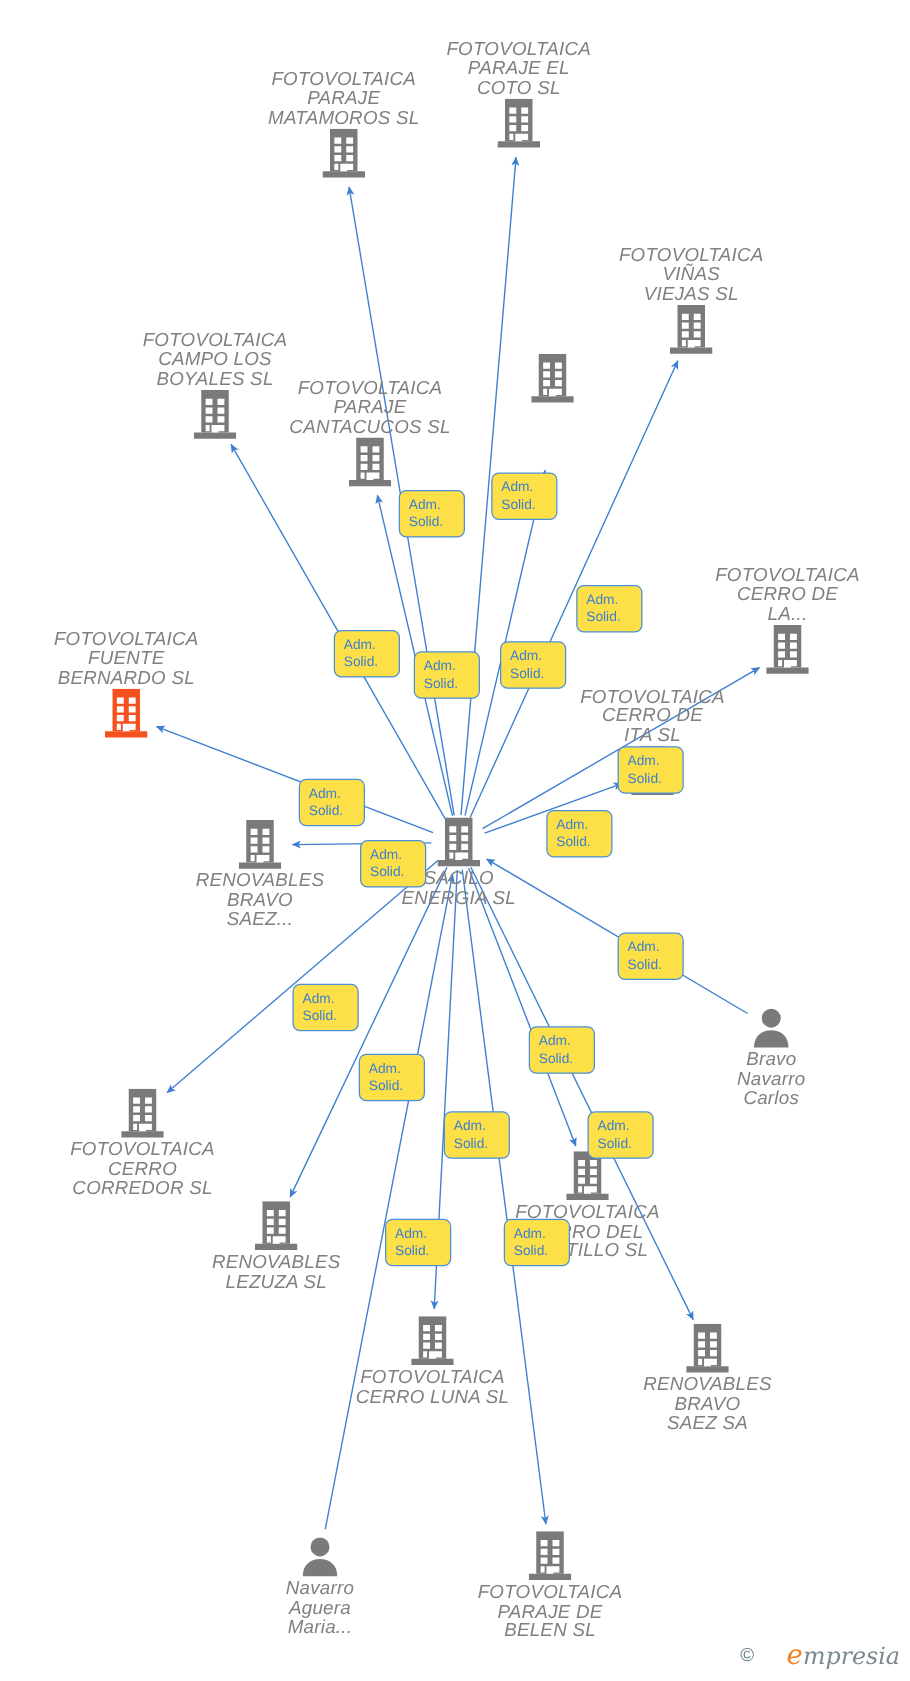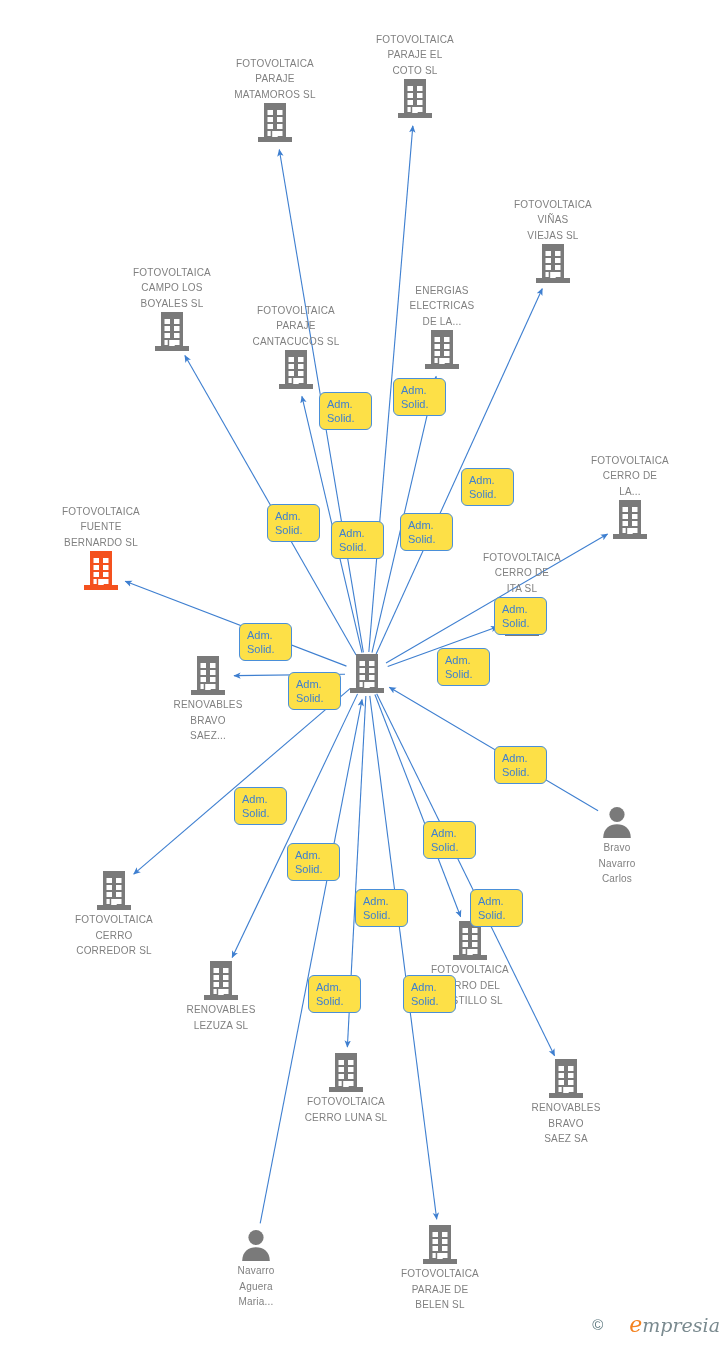--- a/index.html
+++ b/index.html
@@ -30,25 +30,26 @@
     margin-left: -70px;
     text-align: center;
     z-index: 5;
   }
   .node .icon-wrap {
     display: block;
     line-height: 0;
   }
   .node .label {
     display: block;
-    font-size: 10px;
+    font-size: 15px;
     line-height: 15.5px;
     color: #808080;
     letter-spacing: 0.2px;
     white-space: pre-line;
+    font-style: italic;
   }
   .node.label-above .label { margin-bottom: 1px; }
   .node.label-below .label { margin-top: 1px; }
 
   .edge-label {
     position: absolute;
     z-index: 8;
     background: #fde047;
     border: 1px solid #4a8fd8;
     border-radius: 6px;
@@ -216,23 +217,20 @@
               <rect x="19" y="14" width="5.5" height="5"></rect>
               <rect x="9.5" y="21" width="5.5" height="5"></rect>
               <rect x="19" y="21" width="5.5" height="5"></rect>
               <rect x="14.2" y="28" width="5.5" height="6"></rect>
               <rect x="19" y="28" width="5.5" height="5"></rect>
               <rect x="9.5" y="28" width="3.2" height="5"></rect>
             </g>
           </svg></span>
       </div>
       <div class="node label-above" style="left: 442px; top: 282.5px;">
-        <span class="label">ENERGIAS
-ELECTRICAS
-DE LA...</span>
         <span class="icon-wrap"><svg width="34" height="40" viewBox="0 0 34 40" xmlns="http://www.w3.org/2000/svg" fill="#7a7a7a">
             <path d="M6 0 h22 v34 h-22 z M6 0 h22 v4 h-22 z"></path>
             <rect x="0" y="34" width="34" height="5"></rect>
             <g fill="#ffffff">
               <rect x="9.5" y="7" width="5.5" height="5"></rect>
               <rect x="19" y="7" width="5.5" height="5"></rect>
               <rect x="9.5" y="14" width="5.5" height="5"></rect>
               <rect x="19" y="14" width="5.5" height="5"></rect>
               <rect x="9.5" y="21" width="5.5" height="5"></rect>
               <rect x="19" y="21" width="5.5" height="5"></rect>
@@ -331,20 +329,22 @@
               <rect x="19" y="7" width="5.5" height="5"></rect>
               <rect x="9.5" y="14" width="5.5" height="5"></rect>
               <rect x="19" y="14" width="5.5" height="5"></rect>
               <rect x="9.5" y="21" width="5.5" height="5"></rect>
               <rect x="19" y="21" width="5.5" height="5"></rect>
               <rect x="14.2" y="28" width="5.5" height="6"></rect>
               <rect x="19" y="28" width="5.5" height="5"></rect>
               <rect x="9.5" y="28" width="3.2" height="5"></rect>
             </g>
           </svg></span>
+        <span class="label">SACILO
+ENERGIA SL</span>
       </div>
       <div class="node label-below" style="left: 617px; top: 805px;">
         <span class="icon-wrap"><svg width="34" height="34" viewBox="0 0 34 34" xmlns="http://www.w3.org/2000/svg" fill="#7a7a7a">
             <circle cx="17" cy="9.5" r="7.6"></circle>
             <path d="M3.2 33 C3.2 23.4 9.8 19.2 17 19.2 C24.2 19.2 30.8 23.4 30.8 33 Z"></path>
           </svg></span>
         <span class="label">Bravo
 Navarro
 Carlos</span>
       </div>

